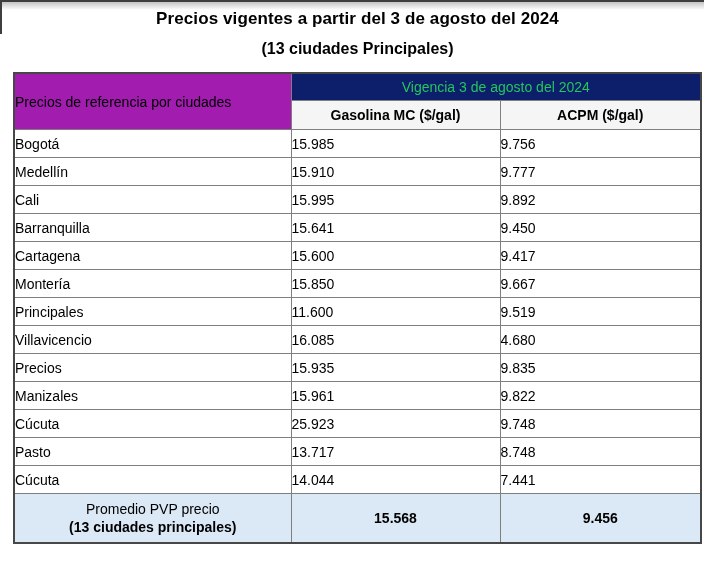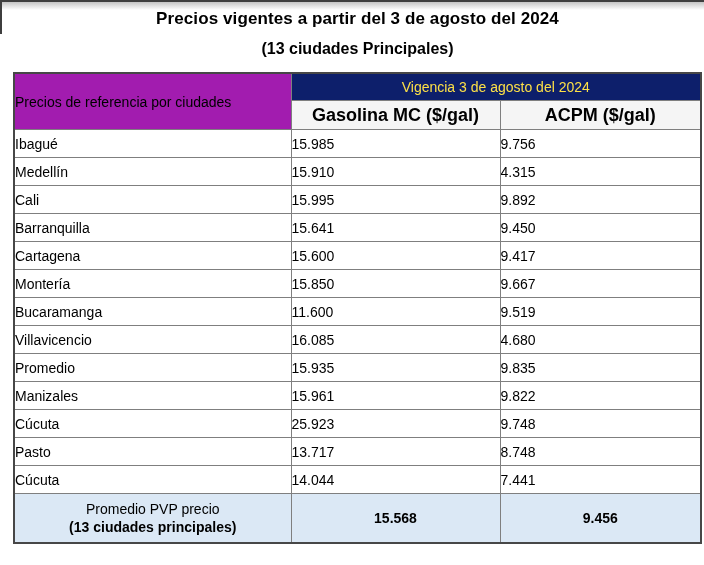--- a/index.html
+++ b/index.html
@@ -72,33 +72,33 @@
   }
   th.corner-cell {
     background: #a21caf;
     font-weight: normal;
     text-align: left;
     padding-left: 11px;
     font-size: 14px;
   }
   th.group-cell {
     background: #0d1f6b;
-    color: #fde047;
+    color: #22c55e;
     font-weight: normal;
     height: 26px;
     border-bottom: 2px solid #ffffff;
     text-align: center;
     font-size: 14px;
   }
   th.col-head {
     font-weight: bold;
     height: 28px;
     background: #f5f5f5;
     text-align: center;
-    font-size: 18px;
+    font-size: 14px;
   }
   td.city-cell {
     text-align: left;
     padding-left: 11px;
     height: 27px;
   }
   td.num-cell {
     height: 27px;
   }
   tr.footer-row td {
@@ -138,28 +138,28 @@
       <th class="corner-cell" rowspan="2">Precios de referencia por ciudades</th>
       <th class="group-cell" colspan="2">Vigencia 3 de agosto del 2024</th>
     </tr>
     <tr>
       <th class="col-head">Gasolina MC ($/gal)</th>
       <th class="col-head">ACPM ($/gal)</th>
     </tr>
   </thead>
   <tbody>
     <tr>
-      <td class="city-cell">Ibagué</td>
+      <td class="city-cell">Bogotá</td>
       <td class="num-cell">15.985</td>
       <td class="num-cell">9.756</td>
     </tr>
     <tr>
       <td class="city-cell">Medellín</td>
       <td class="num-cell">15.910</td>
-      <td class="num-cell">4.315</td>
+      <td class="num-cell">9.777</td>
     </tr>
     <tr>
       <td class="city-cell">Cali</td>
       <td class="num-cell">15.995</td>
       <td class="num-cell">9.892</td>
     </tr>
     <tr>
       <td class="city-cell">Barranquilla</td>
       <td class="num-cell">15.641</td>
       <td class="num-cell">9.450</td>
@@ -168,31 +168,31 @@
       <td class="city-cell">Cartagena</td>
       <td class="num-cell">15.600</td>
       <td class="num-cell">9.417</td>
     </tr>
     <tr>
       <td class="city-cell">Montería</td>
       <td class="num-cell">15.850</td>
       <td class="num-cell">9.667</td>
     </tr>
     <tr>
-      <td class="city-cell">Bucaramanga</td>
+      <td class="city-cell">Principales</td>
       <td class="num-cell">11.600</td>
       <td class="num-cell">9.519</td>
     </tr>
     <tr>
       <td class="city-cell">Villavicencio</td>
       <td class="num-cell">16.085</td>
       <td class="num-cell">4.680</td>
     </tr>
     <tr>
-      <td class="city-cell">Promedio</td>
+      <td class="city-cell">Precios</td>
       <td class="num-cell">15.935</td>
       <td class="num-cell">9.835</td>
     </tr>
     <tr>
       <td class="city-cell">Manizales</td>
       <td class="num-cell">15.961</td>
       <td class="num-cell">9.822</td>
     </tr>
     <tr>
       <td class="city-cell">Cúcuta</td>

